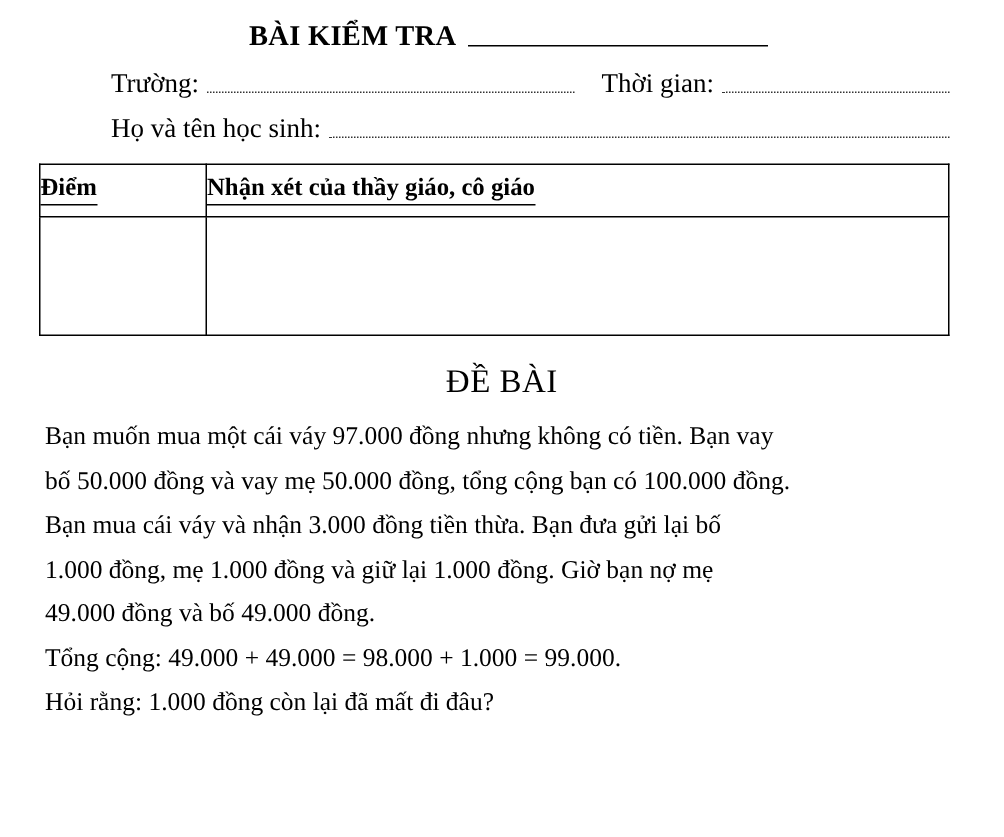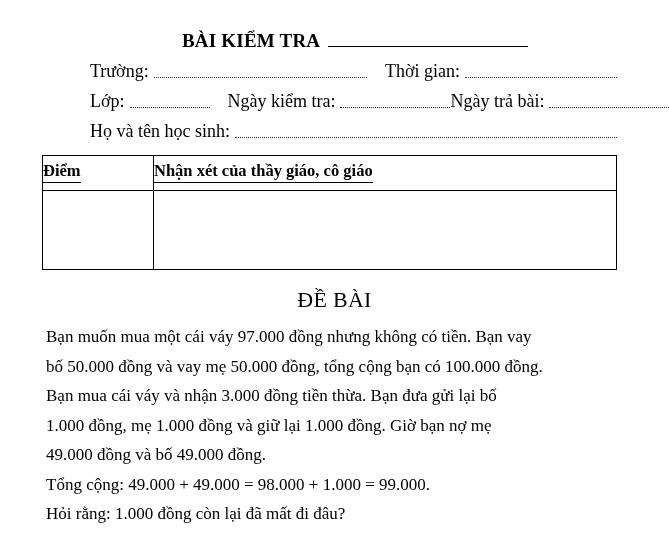--- a/index.html
+++ b/index.html
@@ -12,21 +12,21 @@
     height: 558px;
     font-family: "Liberation Serif", serif;
     color: #000000;
     position: relative;
     overflow: hidden;
   }
   .page {
     position: relative;
     width: 669px;
     height: 558px;
-    padding: 16px;
+    padding: 0;
     box-sizing: border-box;
   }
 
   
   .header {
     padding: 14px 36px 0 36px;
   }
   .title-row {
     display: flex;
     align-items: flex-end;
@@ -130,29 +130,20 @@
     </div>
 
     <div class="field-row row-indent">
       <span class="lbl">Trường:</span>
       <span class="dots grow"></span>
       <span class="spacer-16"></span>
       <span class="lbl">Thời gian:</span>
       <span class="dots w150"></span>
     </div>
 
-    <div class="field-row row-indent">
-      <span class="lbl">Lớp:</span>
-      <span class="dots short"></span>
-      <span class="spacer-16"></span>
-      <span class="lbl">Ngày kiểm tra:</span>
-      <span class="dots med"></span>
-      <span class="lbl">Ngày trả bài:</span>
-      <span class="dots w175"></span>
-    </div>
 
     <div class="field-row row-indent">
       <span class="lbl">Họ và tên học sinh:</span>
       <span class="dots grow"></span>
     </div>
 
   </div>
 
   <div class="table-wrap">
     <table class="grade-table">

